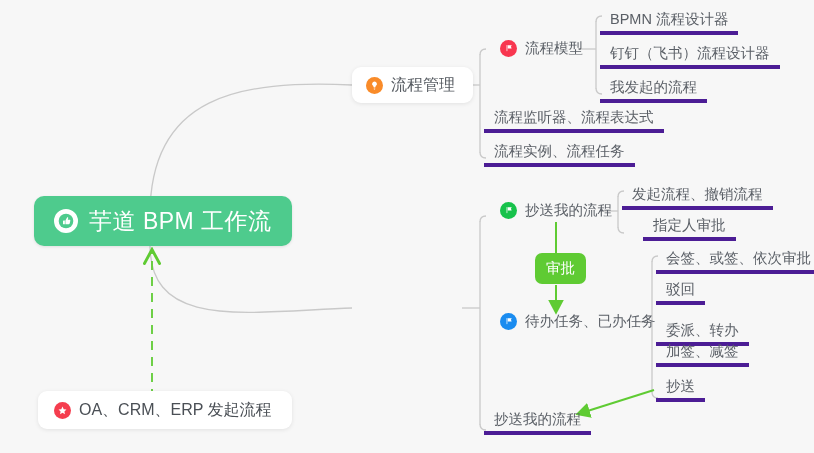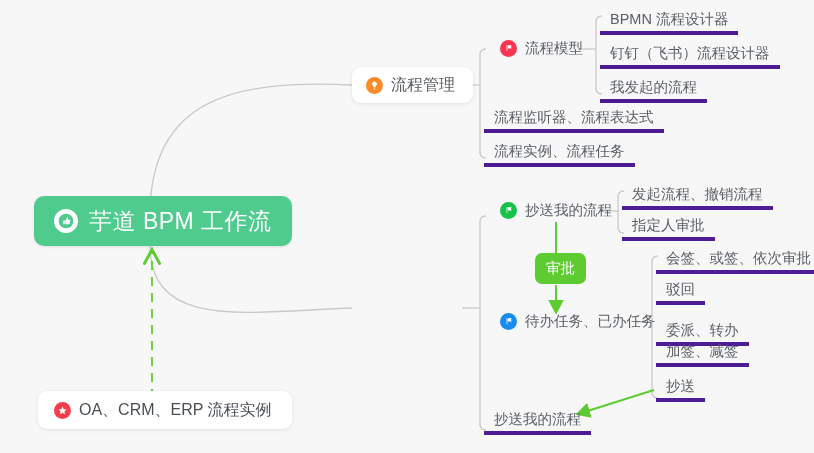--- a/index.html
+++ b/index.html
@@ -180,21 +180,21 @@
     </span>
     <span class="label">芋道 BPM 工作流</span>
   </div>
 
   <div class="node node-card node-callout" style="left:38px; top:391px;">
     <span class="cicon ic-star">
       <svg width="11" height="11" viewBox="0 0 24 24">
         <path d="M12 3.5l2.6 5.6 6.1.8-4.5 4.2 1.2 6-5.4-3-5.4 3 1.2-6L3.3 9.9l6.1-.8z" fill="#fff"></path>
       </svg>
     </span>
-    <span class="label">OA、CRM、ERP 流程实例</span>
+    <span class="label">OA、CRM、ERP 发起流程</span>
   </div>
 
   <div class="node node-card" style="left:352px; top:67px;">
     <span class="cicon ic-orange">
       <svg width="11" height="11" viewBox="0 0 24 24">
         <path d="M12 3.2a5.3 5.3 0 0 0-3.1 9.6c.6.5.9 1.1.9 1.8v.5h4.4v-.5c0-.7.3-1.3.9-1.8A5.3 5.3 0 0 0 12 3.2z" fill="#fff"></path>
         <rect x="10" y="16.6" width="4" height="1.5" rx=".7" fill="#fff"></rect>
         <rect x="10.4" y="19" width="3.2" height="1.5" rx=".7" fill="#fff"></rect>
       </svg>
     </span>
@@ -235,21 +235,21 @@
         <rect x="6.2" y="4.5" width="1.8" height="15" rx=".8" fill="#fff"></rect>
         <path d="M9 5.3h8.6a.7.7 0 0 1 .6 1.1l-1.9 2.8 1.9 2.8a.7.7 0 0 1-.6 1.1H9z" fill="#fff"></path>
       </svg>
     </span>
     <span class="label">抄送我的流程</span>
   </div>
 
   <div class="node node-leaf" style="left:622px; top:185px;">
     <span class="label">发起流程、撤销流程</span>
   </div>
-  <div class="node node-leaf" style="left:622px; top:216px;">
+  <div class="node node-leaf" style="left:643px; top:216px;">
     <span class="label">指定人审批</span>
   </div>
 
   <div class="node node-tag" style="left:535px; top:253px;">
     <span class="label">审批</span>
   </div>
 
   <div class="node node-leaf no-rule with-icon" style="left:492px; top:310px;">
     <span class="cicon ic-blue">
       <svg width="10" height="10" viewBox="0 0 24 24">

